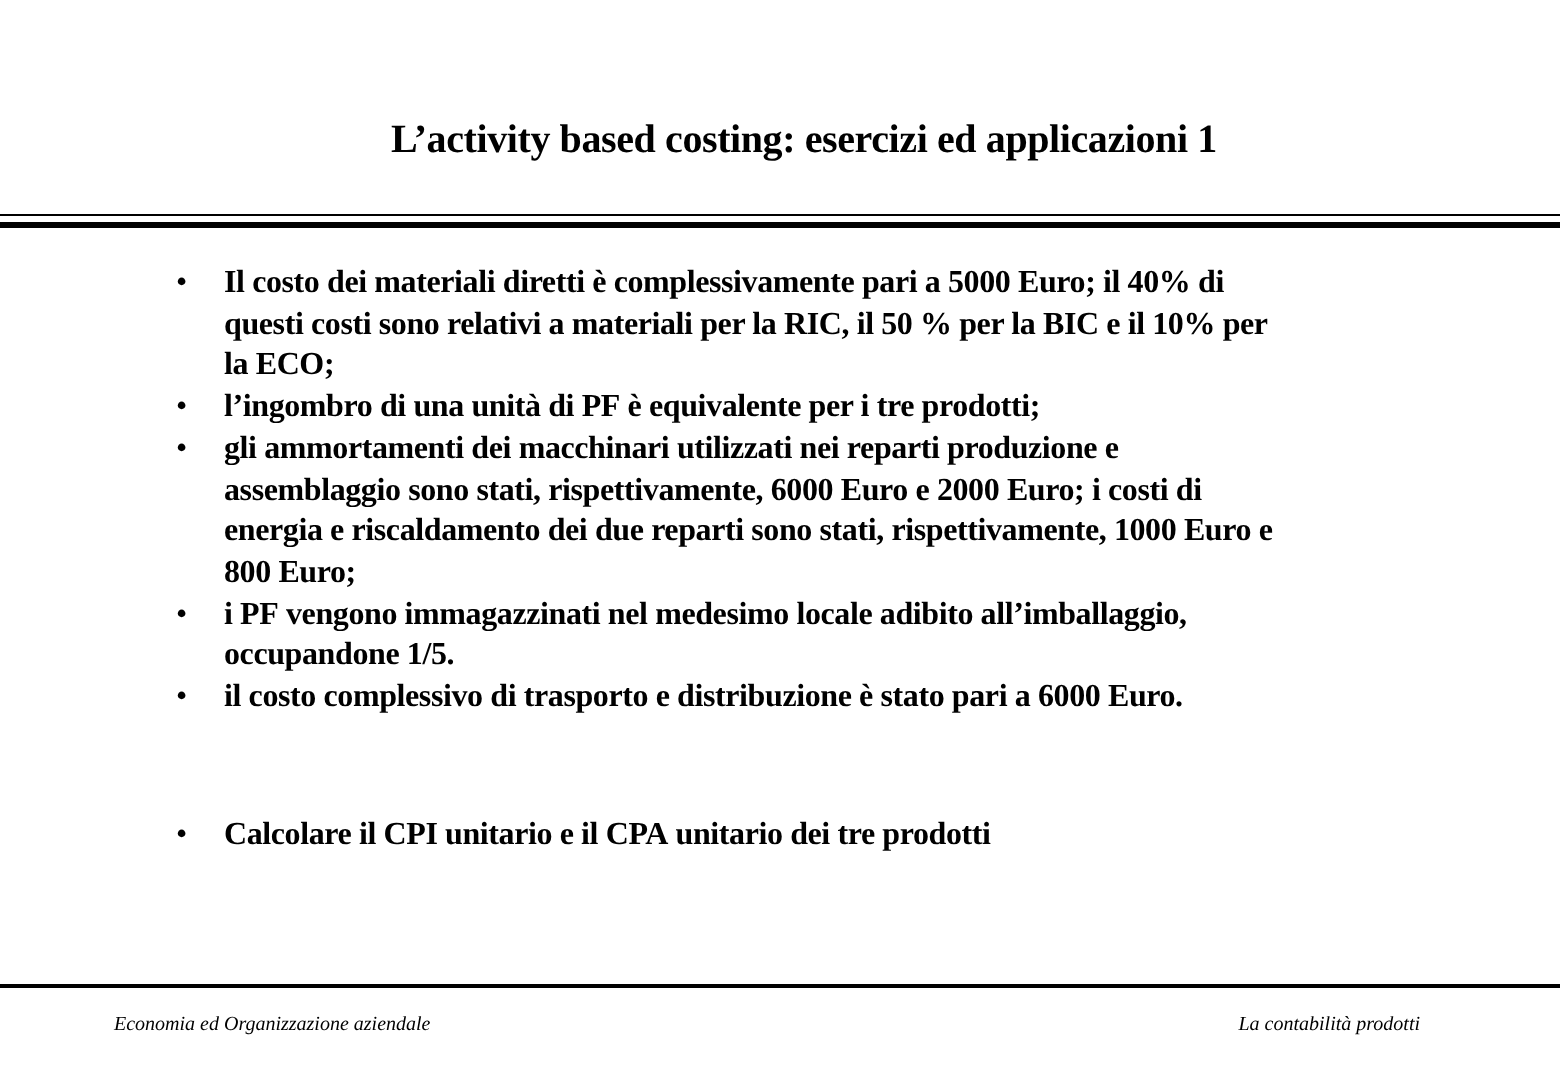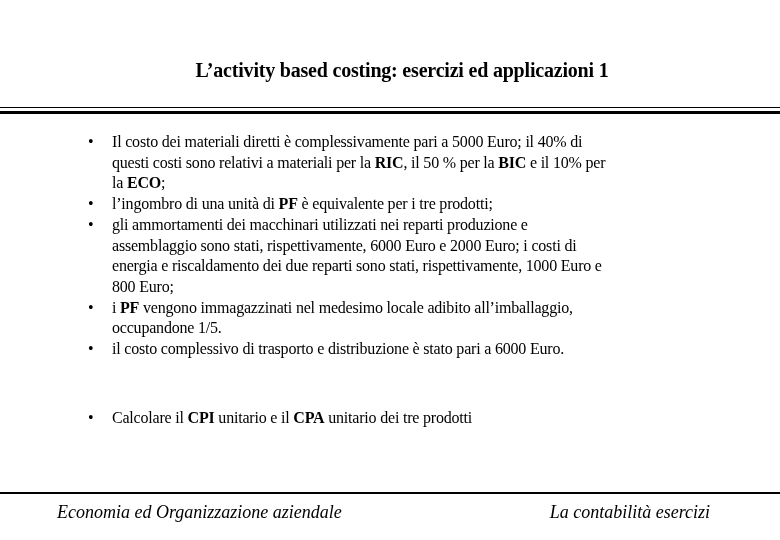--- a/index.html
+++ b/index.html
@@ -51,40 +51,41 @@
   }
   .bullet-row.spaced { margin-top: 48px; }
   .bullet-glyph {
     flex: 0 0 24px;
     width: 24px;
     line-height: 20.7px;
   }
   .bullet-text {
     flex: 1 1 auto;
     max-width: 641px;
+    font-weight: bold;
   }
   .footer-rule {
     position: absolute;
     top: 492px;
     left: 0;
     width: 780px;
     height: 2px;
     background: #000000;
   }
   .footer {
     position: absolute;
     top: 505px;
     left: 0;
     width: 780px;
     box-sizing: border-box;
     padding-left: 57px;
     padding-right: 70px;
     display: flex;
     justify-content: space-between;
-    font-size: 18px;
+    font-size: 10px;
     font-style: italic;
     line-height: 15px;
   }
 </style>
 </head>
 <body>
 
 <div class="slide">
 
   <div class="title">L’activity based costing: esercizi ed applicazioni 1</div>
@@ -123,16 +124,16 @@
       <span class="bullet-glyph">•</span>
       <div class="bullet-text">Calcolare il <b>CPI</b> unitario e il <b>CPA</b> unitario dei tre prodotti</div>
     </div>
 
   </div>
 
   <div class="footer-rule"></div>
 
   <div class="footer">
     <span>Economia ed Organizzazione aziendale</span>
-    <span>La contabilità esercizi</span>
+    <span>La contabilità prodotti</span>
   </div>
 
 </div>
 
 </body></html>

